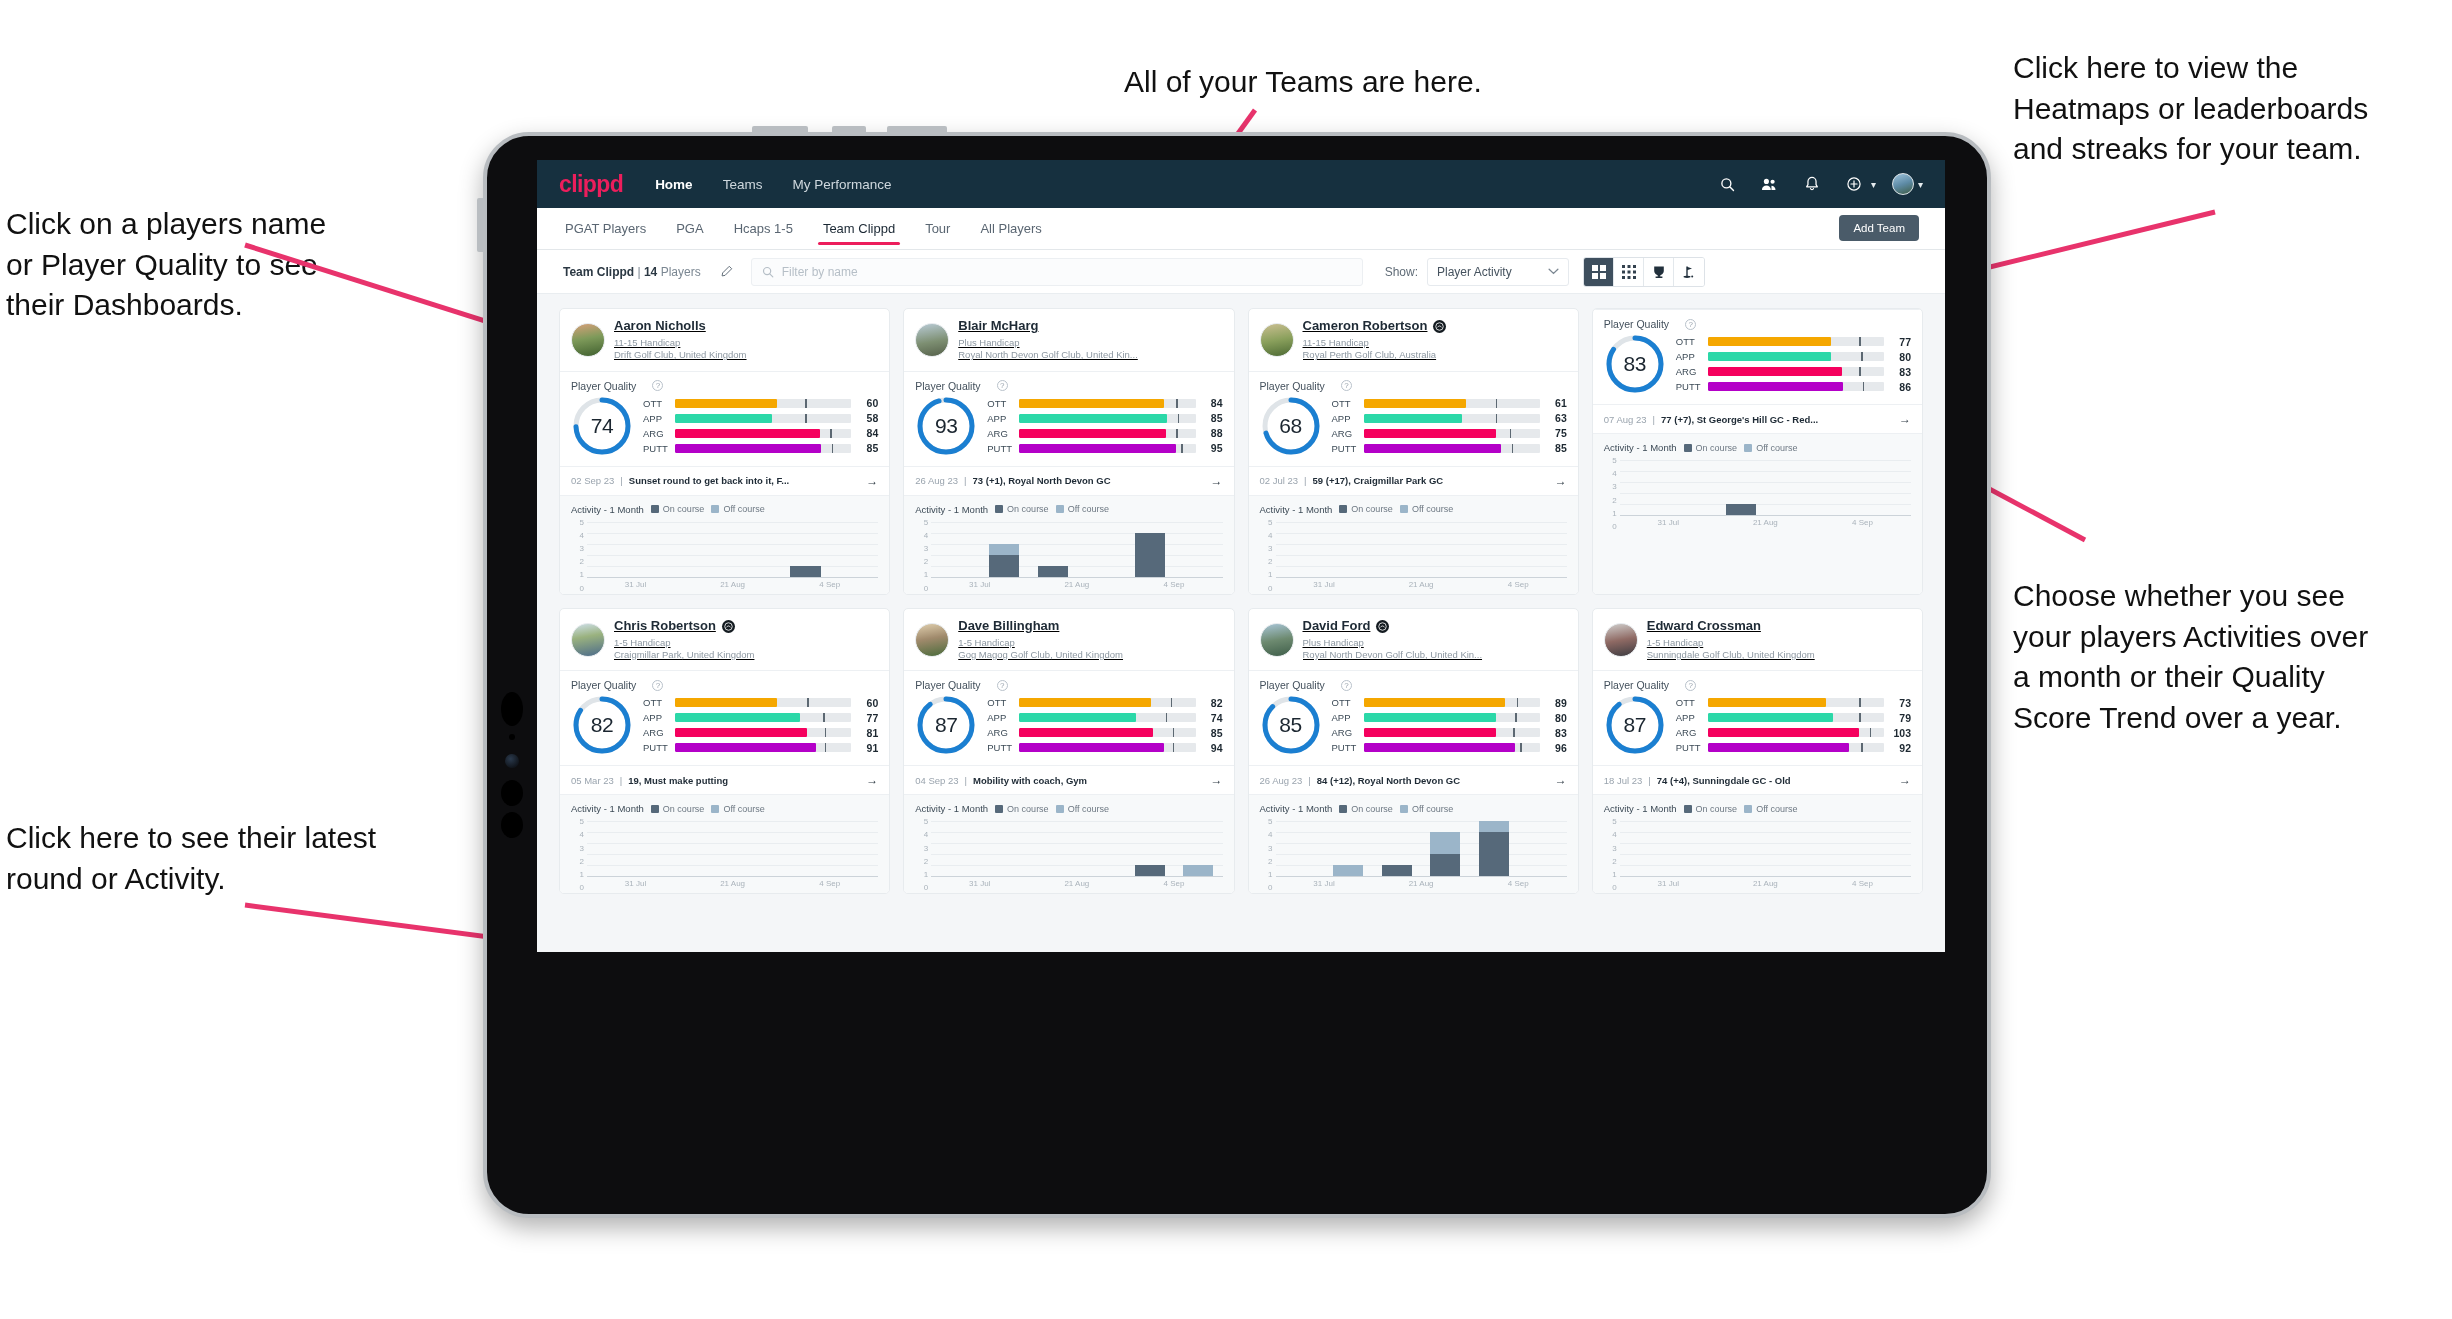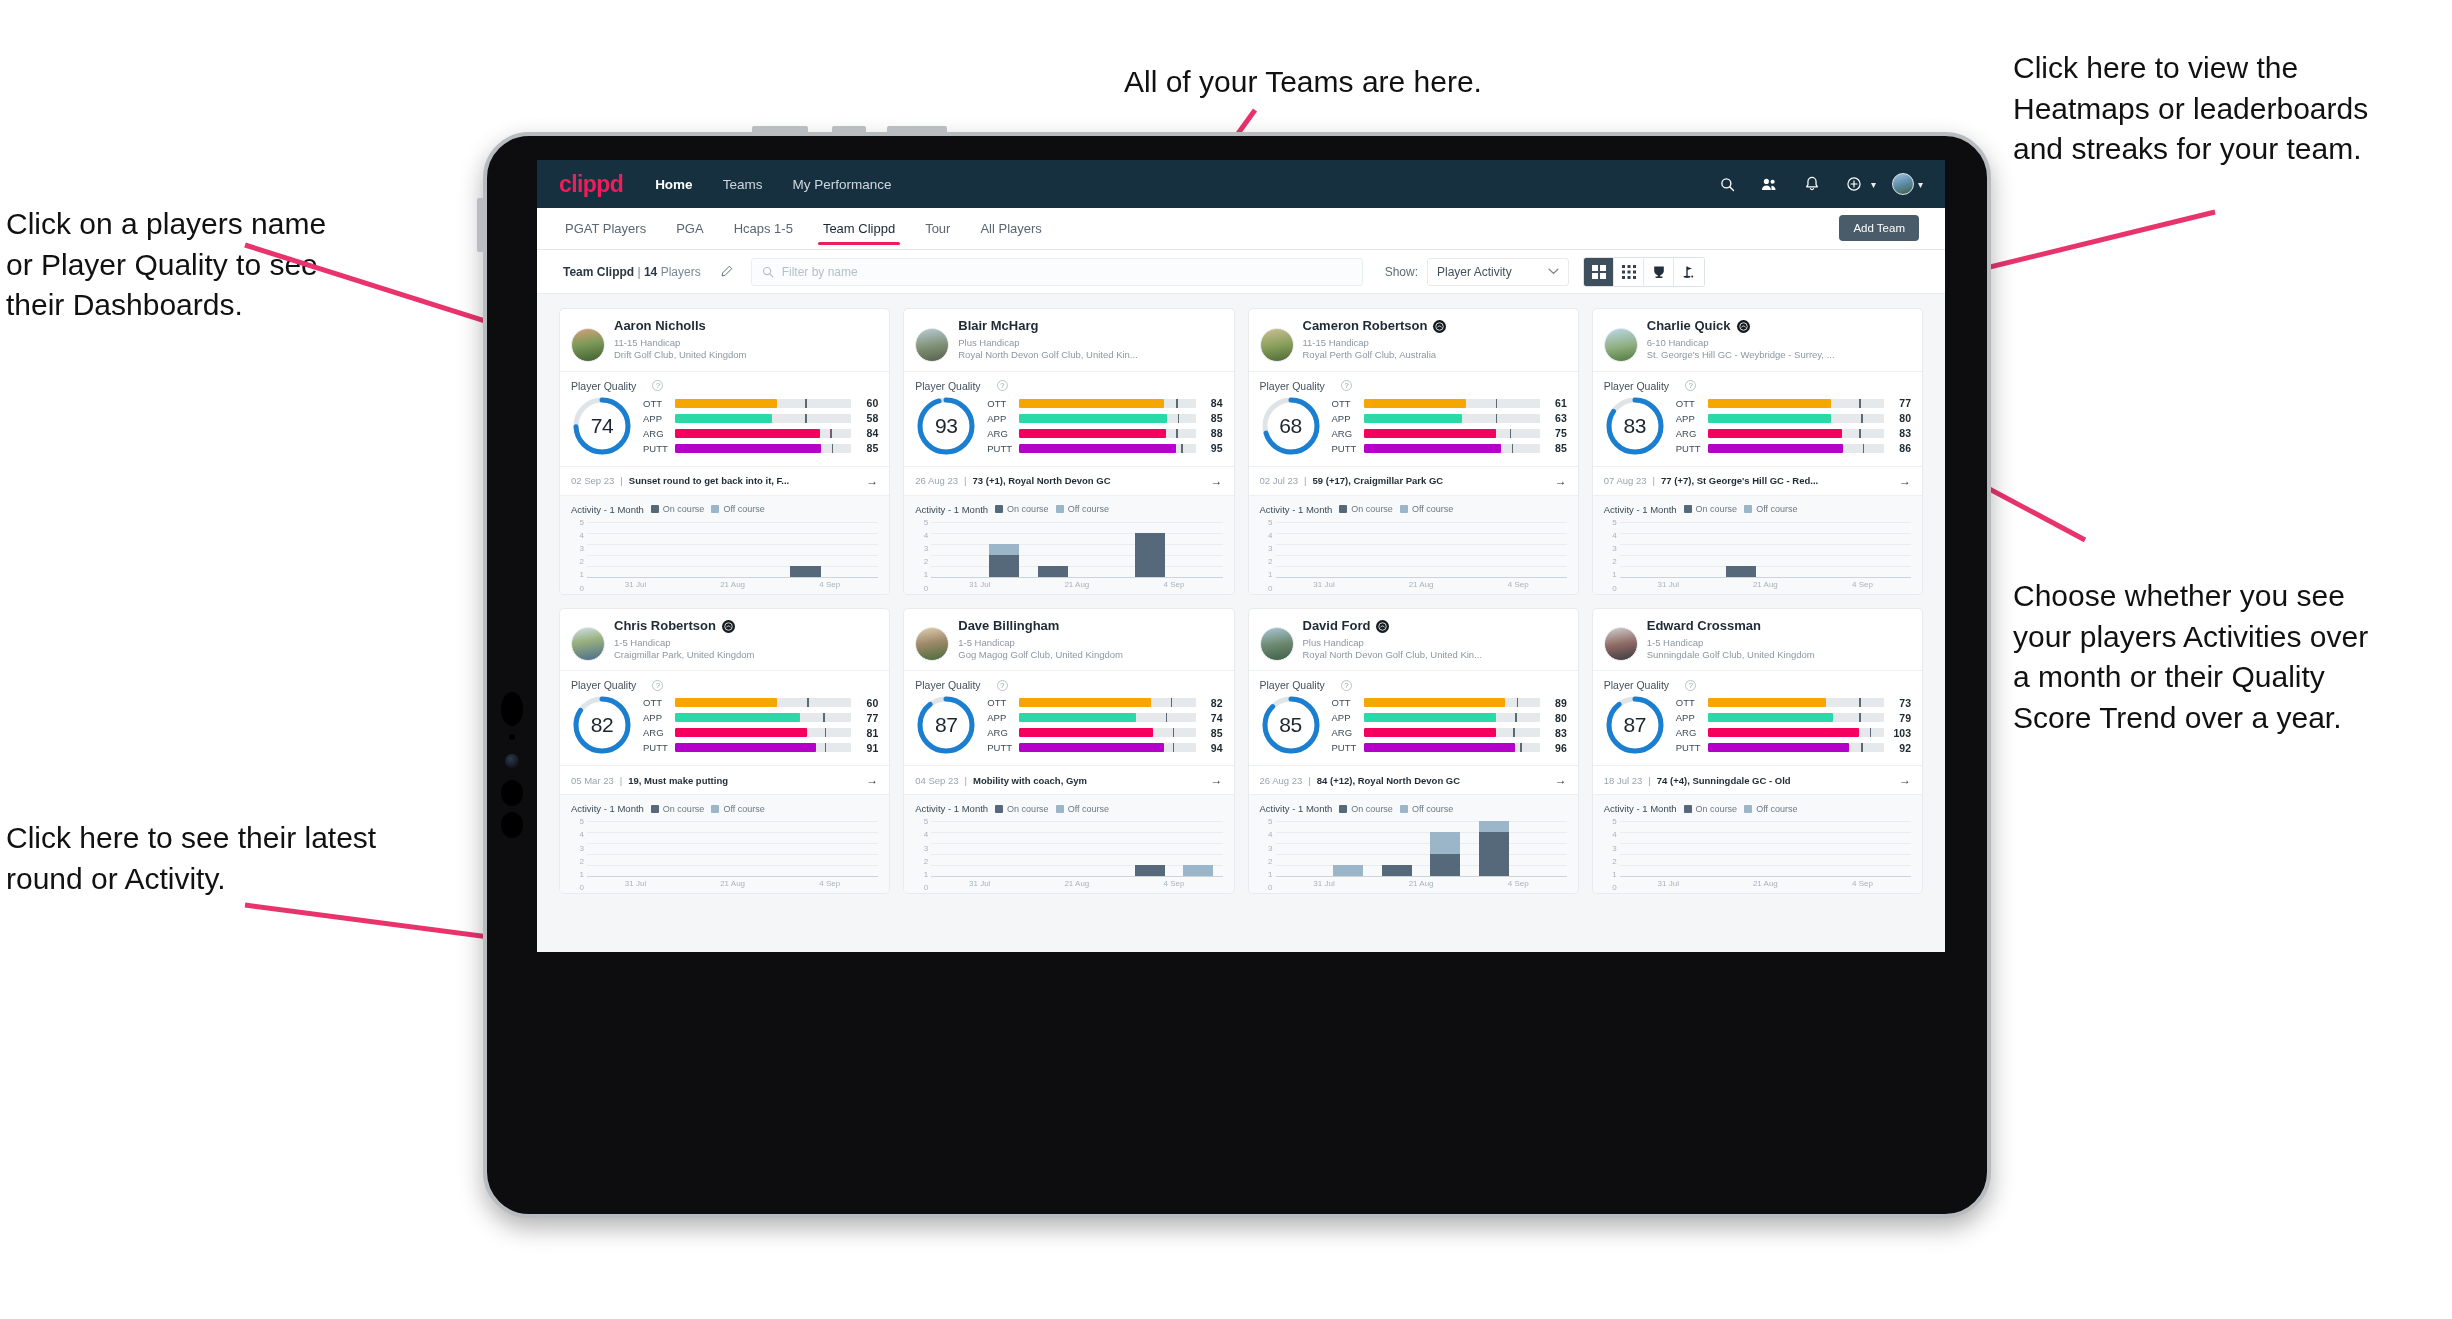--- a/index.html
+++ b/index.html
@@ -142,21 +142,21 @@
   
   .grid {
     padding: 14px 22px; display: grid;
     grid-template-columns: repeat(4, 1fr); gap: 13px;
     background: #f4f6f8;
   }
   .card {
     background: #ffffff; border: 1px solid #e7ebee; border-radius: 5px;
     overflow: hidden; display: flex; flex-direction: column;
   }
-  .card-head { display: flex; padding: 10px 11px 9px 11px; gap: 9px; align-items: flex-end; }
+  .card-head { display: flex; padding: 10px 11px 9px 11px; gap: 9px; align-items: center; text-decoration: underline; }
   .avatar {
     width: 34px; height: 34px; border-radius: 50%; flex: 0 0 34px;
     border: 1.5px solid #e7ebee;
   }
   .av0 { background: linear-gradient(170deg,#d8a07a 0%, #7e9a5a 45%, #40602f 100%); }
   .av1 { background: linear-gradient(170deg,#b9cbd6 0%, #7d8f72 55%, #55604a 100%); }
   .av2 { background: linear-gradient(170deg,#cbbf92 0%, #8aa05c 50%, #4d6a34 100%); }
   .av3 { background: linear-gradient(170deg,#bcd8ea 0%, #8fae7e 55%, #4f7a3e 100%); }
   .av4 { background: linear-gradient(170deg,#cfe0ea 0%, #9ab27f 40%, #4c6b8a 100%); }
   .av5 { background: linear-gradient(170deg,#e0cfae 0%, #a08a6c 45%, #4a6b3b 100%); }
@@ -712,36 +712,20 @@
                 </div>
                 <div class="xlabs">
                   <span style="flex:2">31 Jul</span>
                   <span style="flex:2">21 Aug</span>
                   <span style="flex:2">4 Sep</span>
                 </div>
               </div>
             </div>
           </div>
           <div class="card">
-            <div class="card-head">
-              <div class="avatar av3"></div>
-              <div style="min-width:0;flex:1">
-                <div class="pname-row">
-                  <div class="pname">Charlie Quick</div>
-                  <div class="badge-icon">
-                    <svg width="9" height="9" viewBox="0 0 12 12">
-                      <circle cx="6" cy="6" r="5" fill="none" stroke="#fff" stroke-width="1.1"></circle>
-                      <path d="M3.2 7.2c1.6-2.6 4-2.6 5.6 0" fill="none" stroke="#fff" stroke-width="1.1"></path>
-                    </svg>
-                  </div>
-                </div>
-                <div class="phcp">6-10 Handicap</div>
-                <div class="pclub">St. George's Hill GC - Weybridge - Surrey, ...</div>
-              </div>
-            </div>
             <div class="divider"></div>
             <div class="quality-sec">
               <div class="quality-title">
                 <span>Player Quality</span>
                 <span class="qmark">?</span>
               </div>
               <div class="quality-body">
                 <div class="ring-wrap"><svg width="62" height="62" viewBox="0 0 62 62">
                     <circle cx="31" cy="31" r="26" fill="none" stroke="#dfe4e8" stroke-width="5"></circle>
                     <circle cx="31" cy="31" r="26" fill="none" stroke="#1b7fd1" stroke-width="5" stroke-linecap="round" stroke-dasharray="137.2 26.1" transform="rotate(-90 31 31)"></circle>

